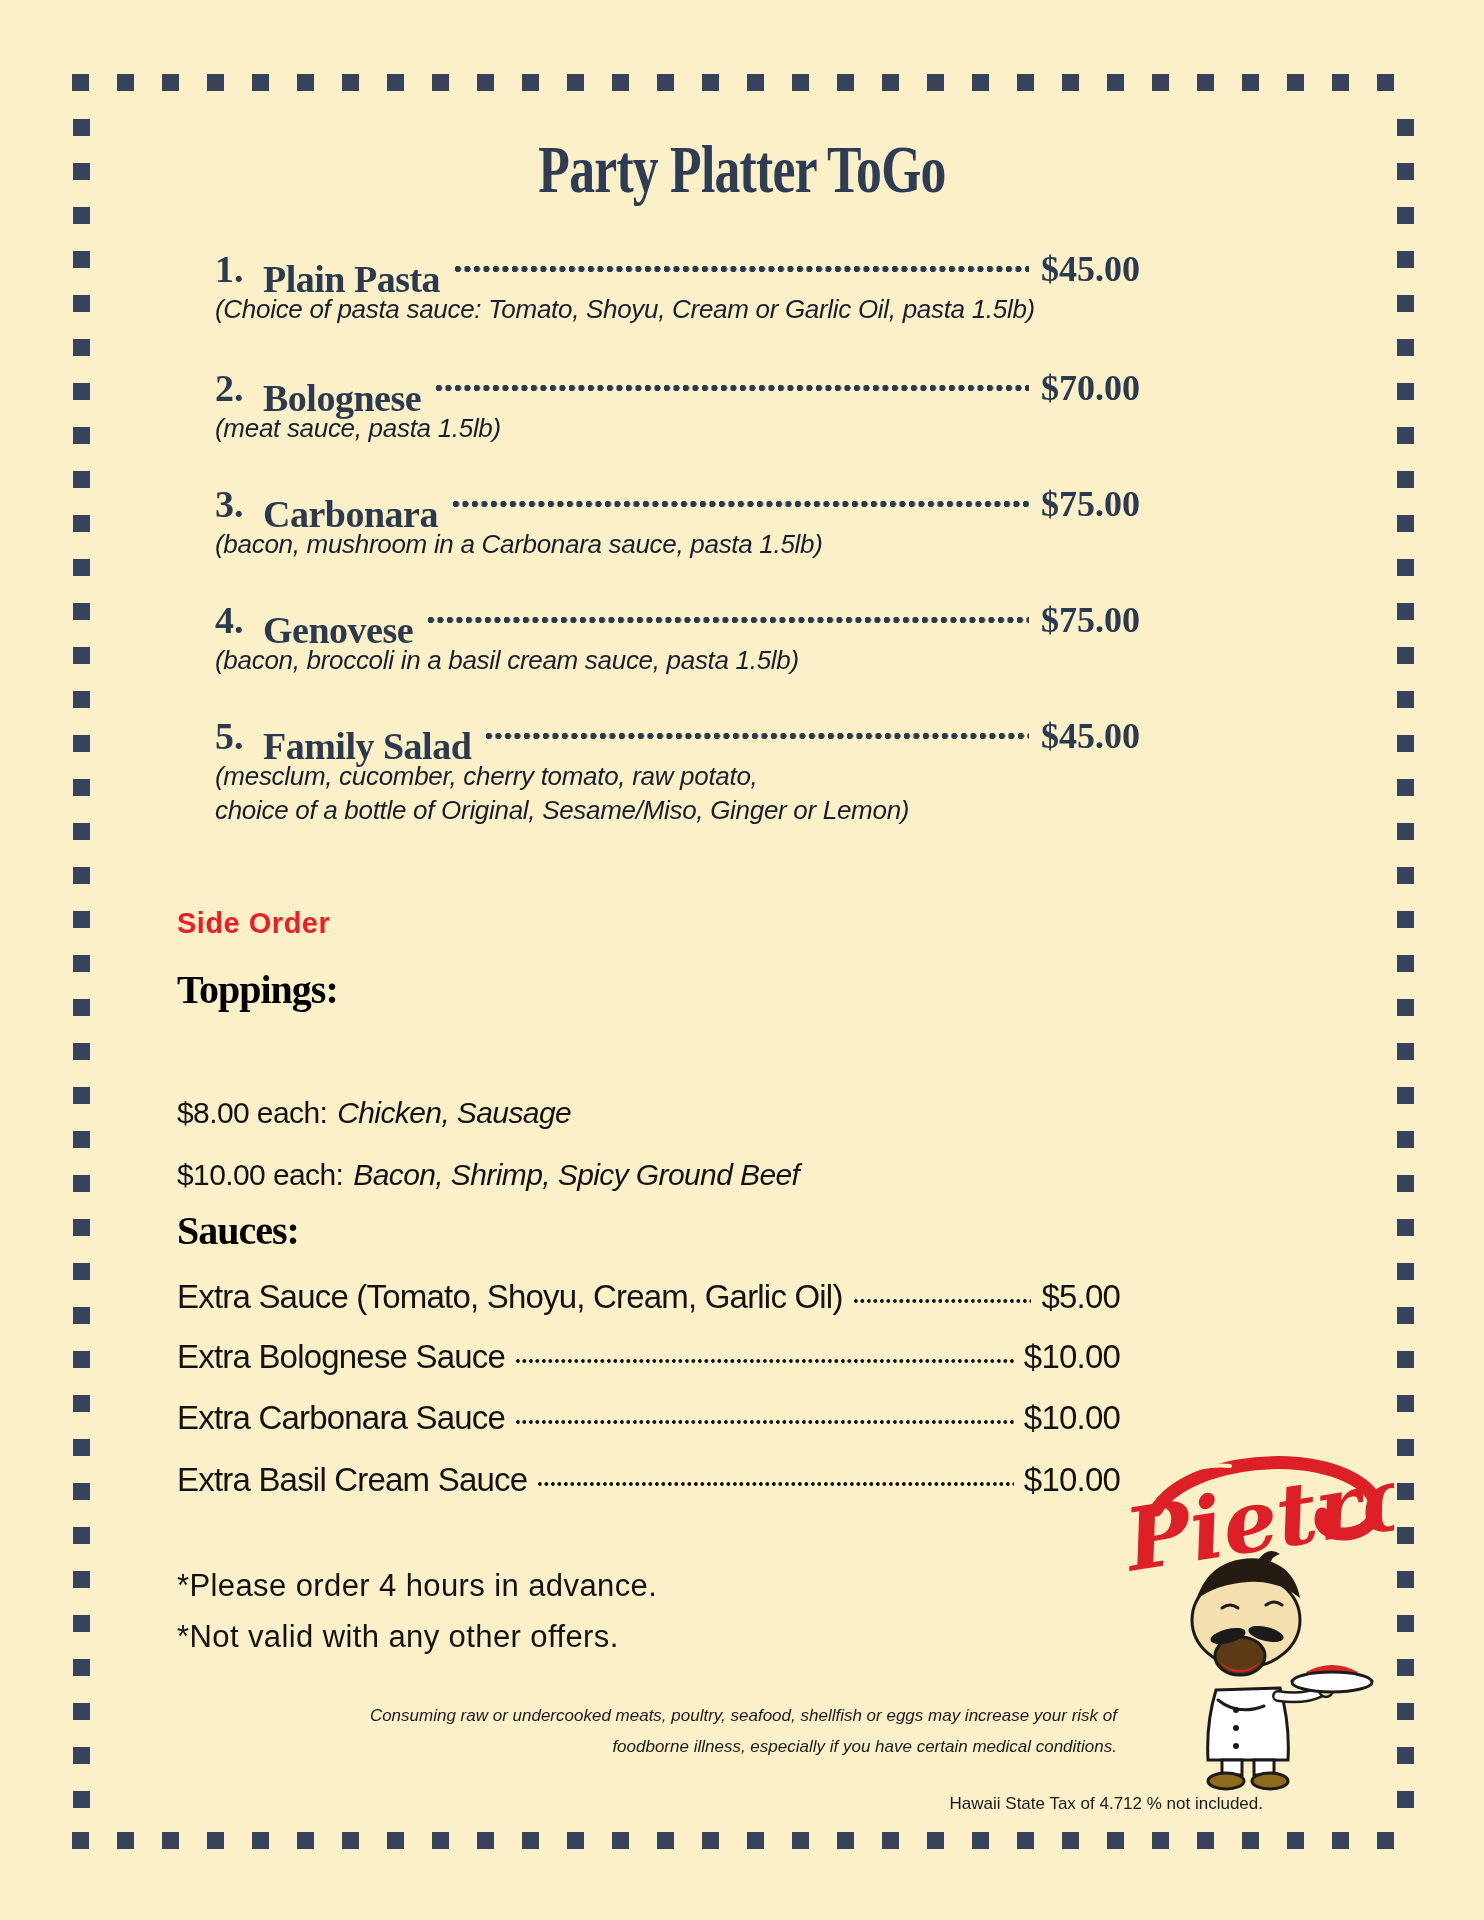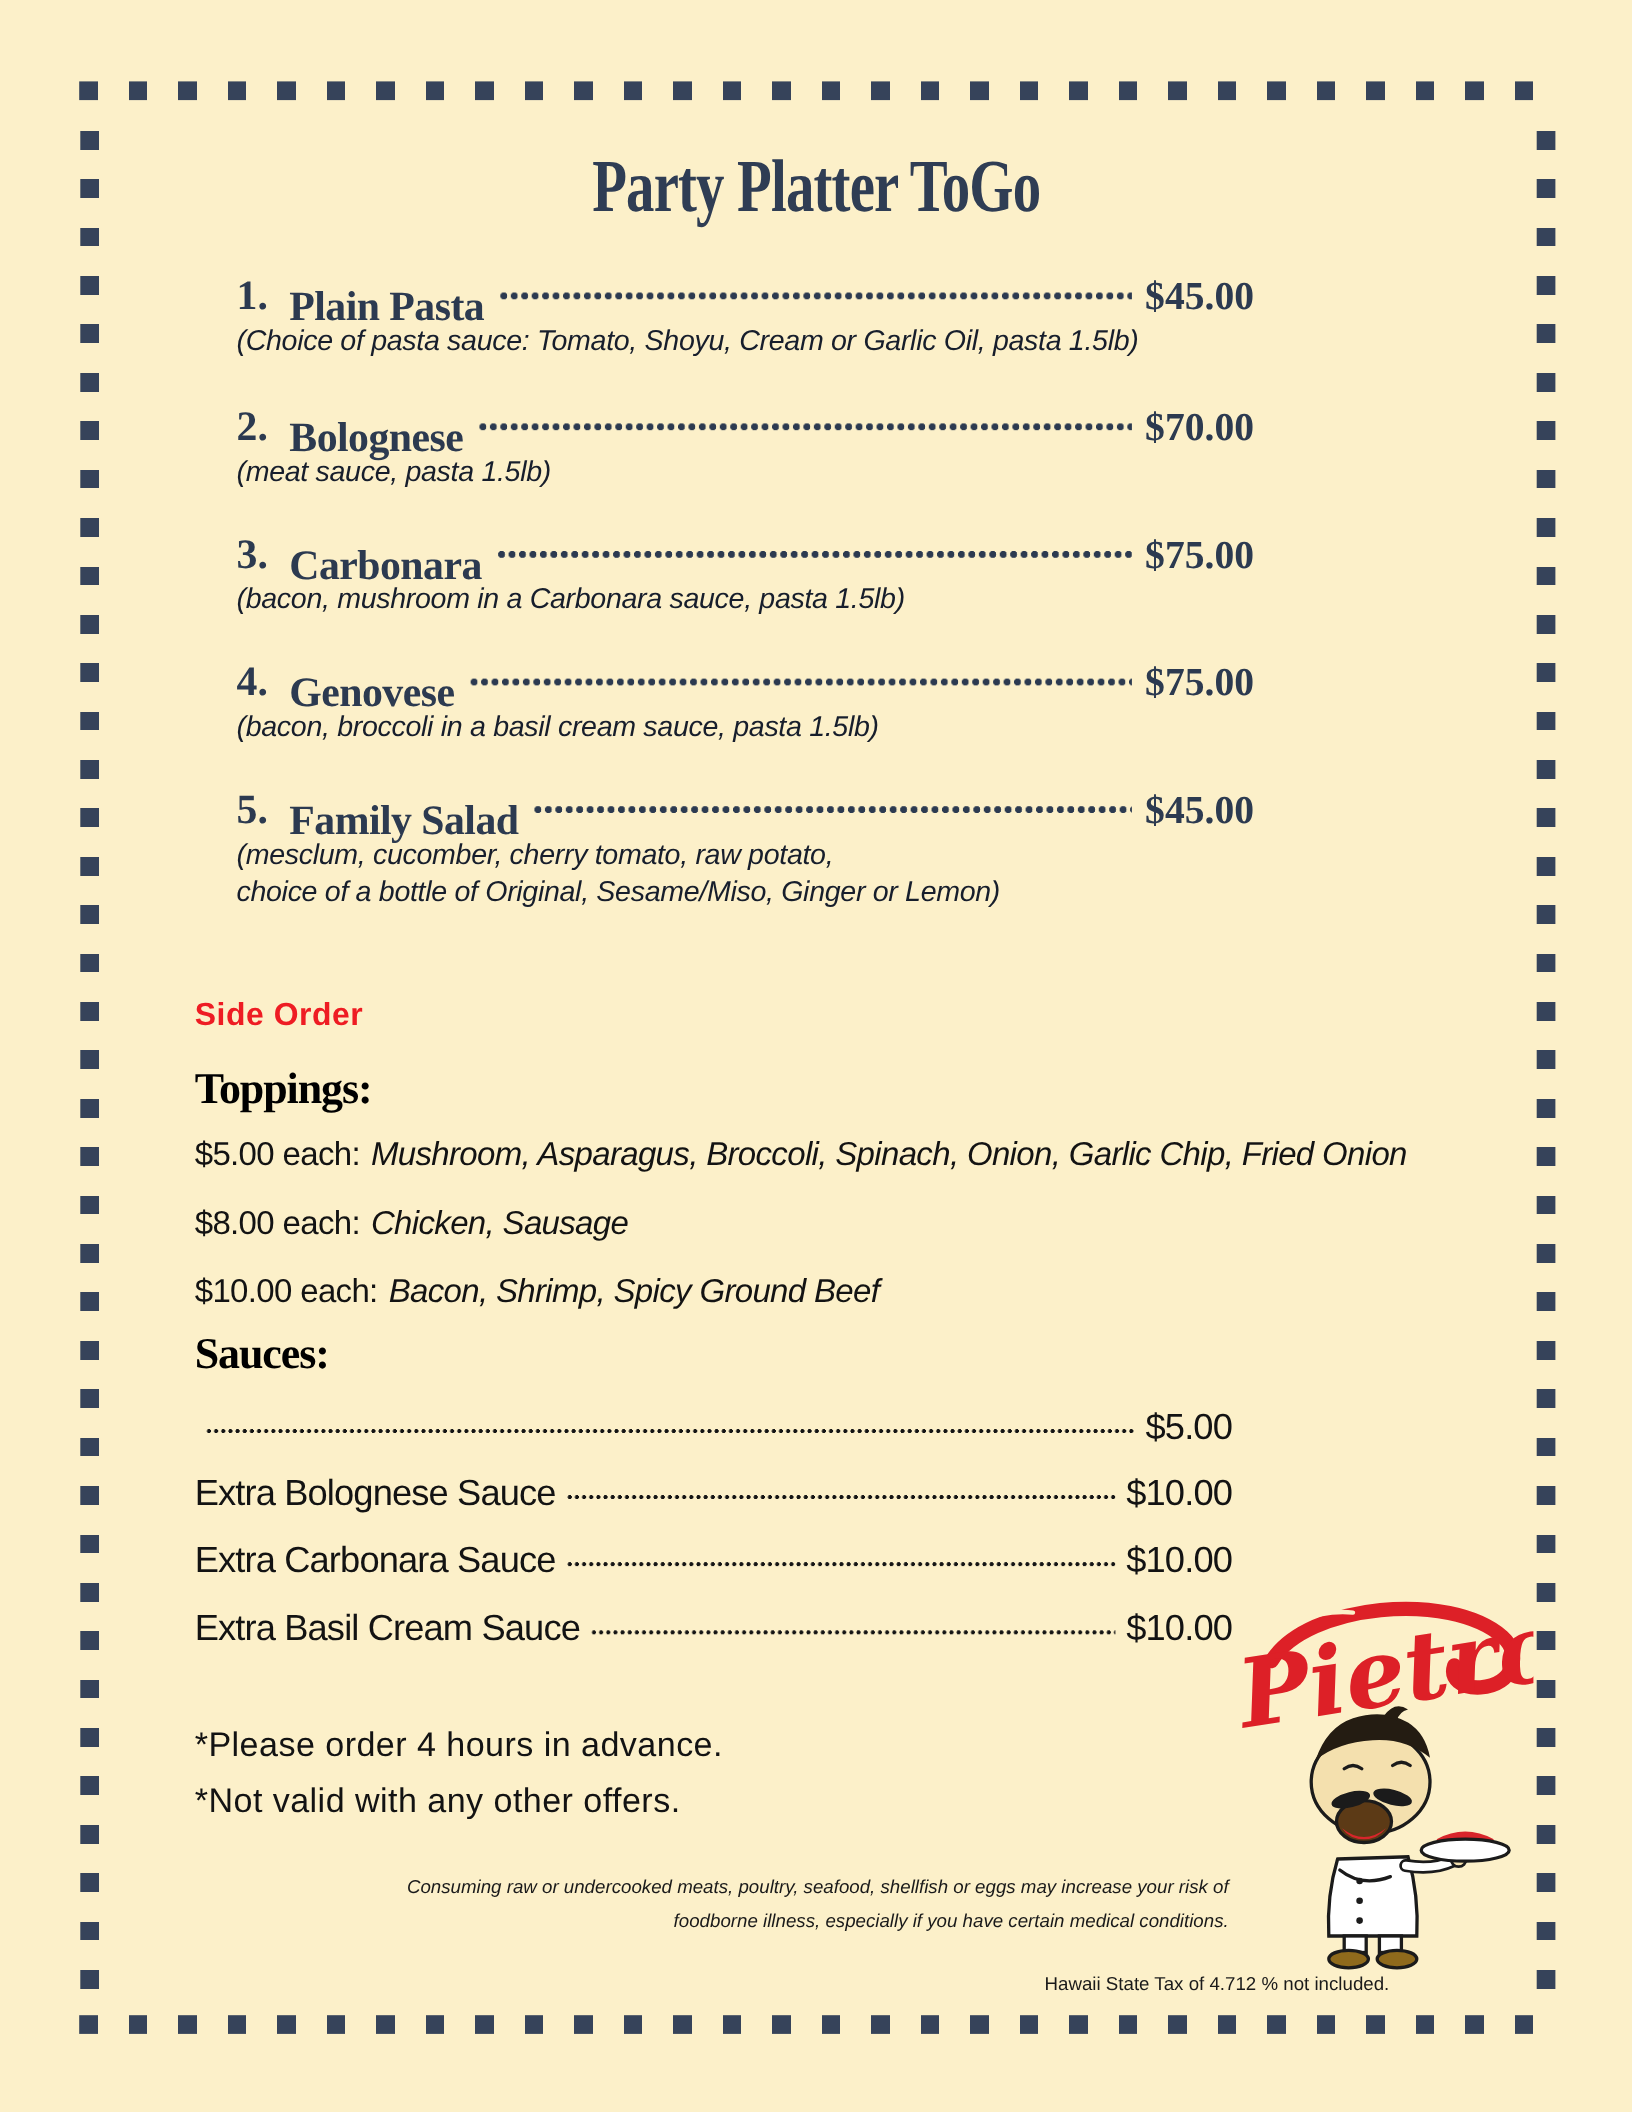--- a/index.html
+++ b/index.html
@@ -141,33 +141,31 @@
       <span class="iprice">$45.00</span>
     </div>
     <div class="idesc">(mesclum, cucomber, cherry tomato, raw potato,</div>
     <div class="idesc">choice of a bottle of Original, Sesame/Miso, Ginger or Lemon)</div>
   </div>
 
   <div class="abs side-order">Side Order</div>
 
   <div class="abs red-heading" style="top:966px">Toppings:</div>
 
-  <div class="abs topline" style="top:1033px">
-    <span class="tprice">$5.00 each:</span><span class="titems">Mushroom, Asparagus, Broccoli, Spinach, Onion, Garlic Chip, Fried Onion</span>
-  </div>
   <div class="abs topline" style="top:1096px">
     <span class="tprice">$8.00 each:</span><span class="titems">Chicken, Sausage</span>
   </div>
   <div class="abs topline" style="top:1158px">
     <span class="tprice">$10.00 each:</span><span class="titems">Bacon, Shrimp, Spicy Ground Beef</span>
   </div>
 
   <div class="abs red-heading" style="top:1207px">Sauces:</div>
 
   <div class="abs srow" style="top:1278px">
+    <span class="sname">Extra Sauce (Tomato, Shoyu, Cream, Garlic Oil)</span>
     <span class="sdots"></span>
     <span class="sprice">$5.00</span>
   </div>
   <div class="abs srow" style="top:1338px">
     <span class="sname">Extra Bolognese Sauce</span>
     <span class="sdots"></span>
     <span class="sprice">$10.00</span>
   </div>
   <div class="abs srow" style="top:1399px">
     <span class="sname">Extra Carbonara Sauce</span>

